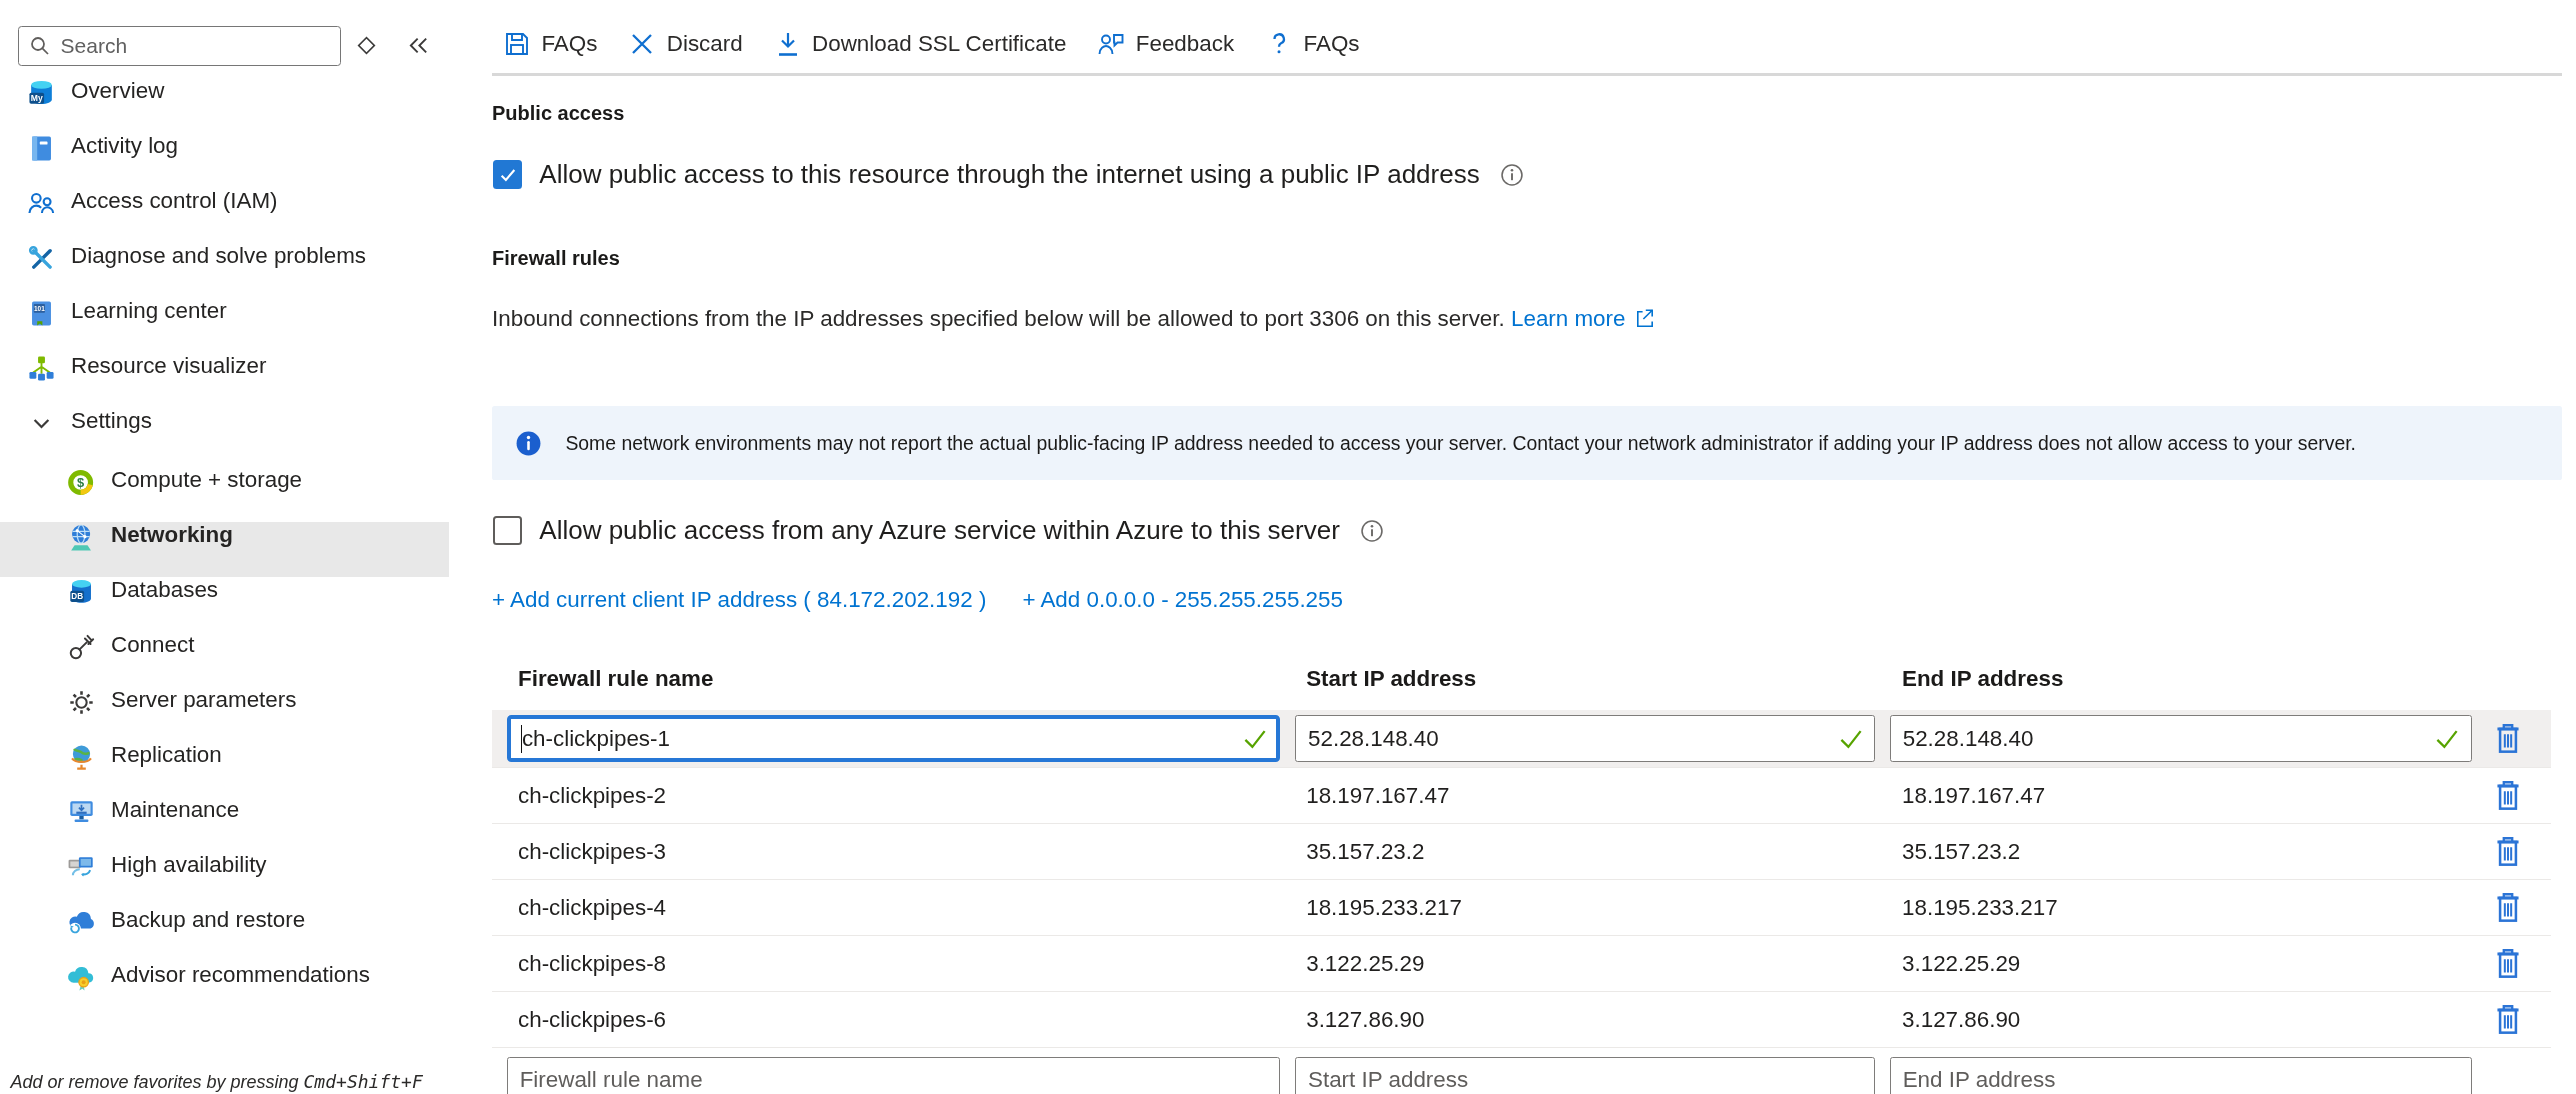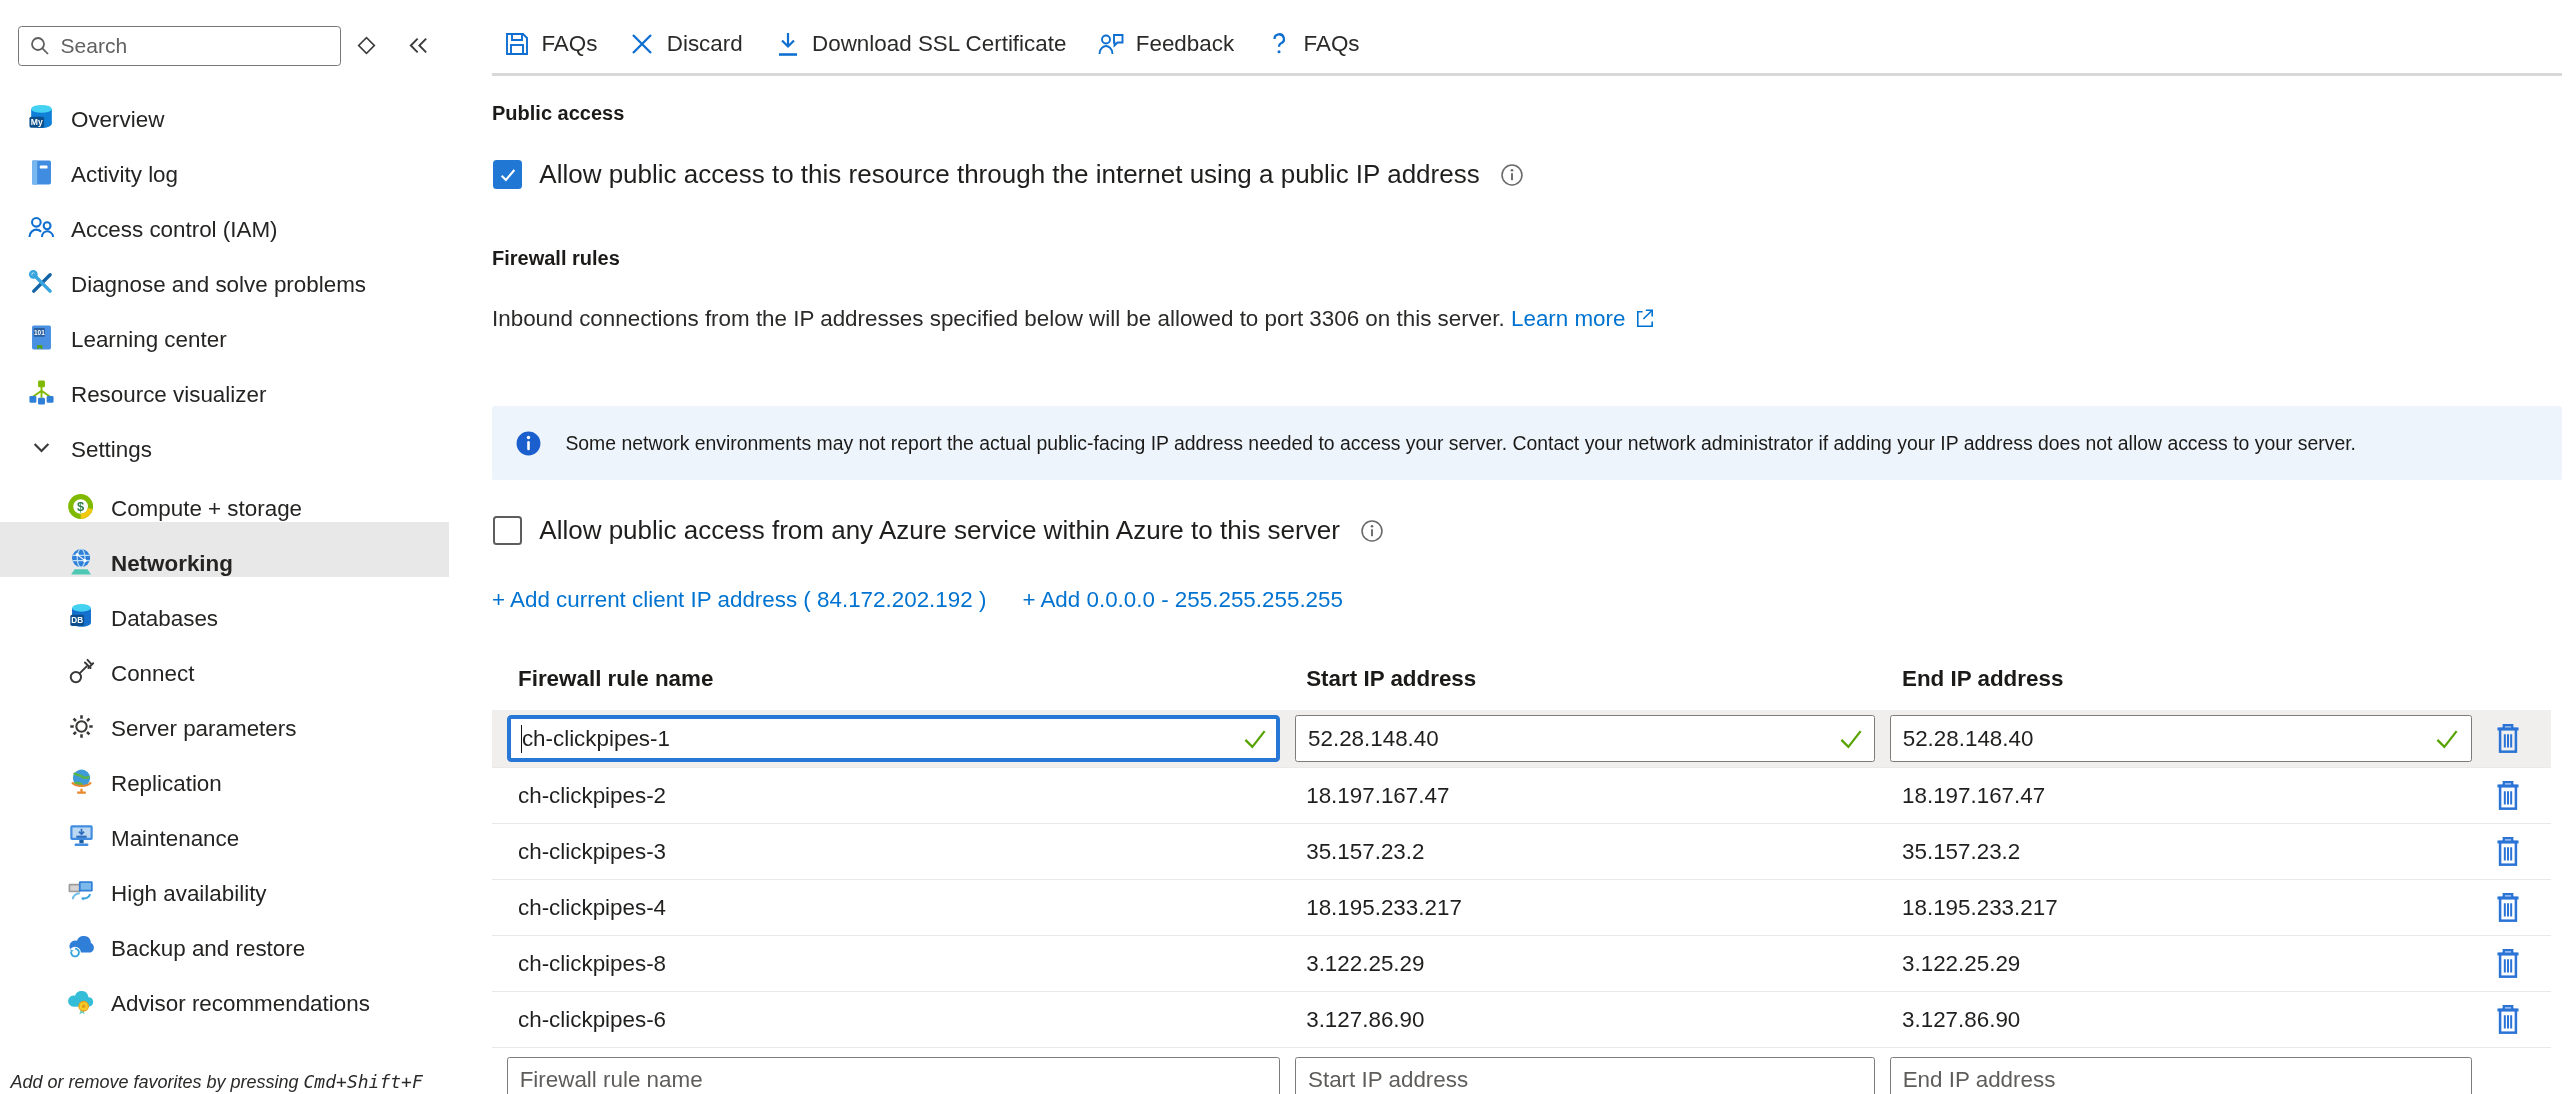--- a/index.html
+++ b/index.html
@@ -12,21 +12,21 @@
   .sidebar{position:absolute;left:0;top:0;width:449px;height:1095px;background:#fff;}
   .search-box{position:absolute;left:18px;top:26px;width:323px;height:40px;border:1.7px solid #767676;border-radius:3.5px;box-sizing:border-box;display:flex;align-items:center;background:#fff;}
   .search-box svg{width:24px;height:24px;margin:0 7px 0 8.6px;flex:none;}
   .search-box input{border:none;outline:none;font:inherit;font-size:21px;color:#3b3a39;width:250px;background:transparent;}
   .search-box input::placeholder{color:#616161;}
   .top-ico{position:absolute;top:31px;width:29px;height:29px;cursor:pointer;}
   .top-ico svg{width:29px;height:29px;}
   #fav-ico{left:352px;}
   #collapse-ico{left:404px;}
   .side-nav{position:absolute;left:0;top:78px;width:449px;}
-  .side-item{height:55px;display:flex;align-items:flex-end;padding-left:26px;gap:14px;font-size:22.4px;color:#252423;cursor:pointer;}
+  .side-item{height:55px;display:flex;align-items:flex-start;padding-left:26px;gap:14px;font-size:22.4px;color:#252423;cursor:pointer;}
   .side-item.sub{padding-left:66px;}
   .side-item.group + .side-item.sub{margin-top:3.5px;}
   .side-item.selected{background:#e8e8e8;font-weight:bold;}
   .nav-icon{width:31px;height:31px;flex:none;display:flex;align-items:center;justify-content:center;}
   .nav-icon svg{width:31px;height:31px;display:block;}
   .side-footer{position:absolute;left:10.4px;bottom:1.7px;font-style:italic;font-size:18px;color:#2b2a29;white-space:nowrap;}
   .side-footer .mono{font-family:"DejaVu Sans Mono",monospace;}
   
   .main{position:absolute;left:449px;top:0;width:2127px;height:1095px;}
   .toolbar{position:absolute;left:54px;top:21px;height:45px;display:flex;align-items:center;gap:31px;}

